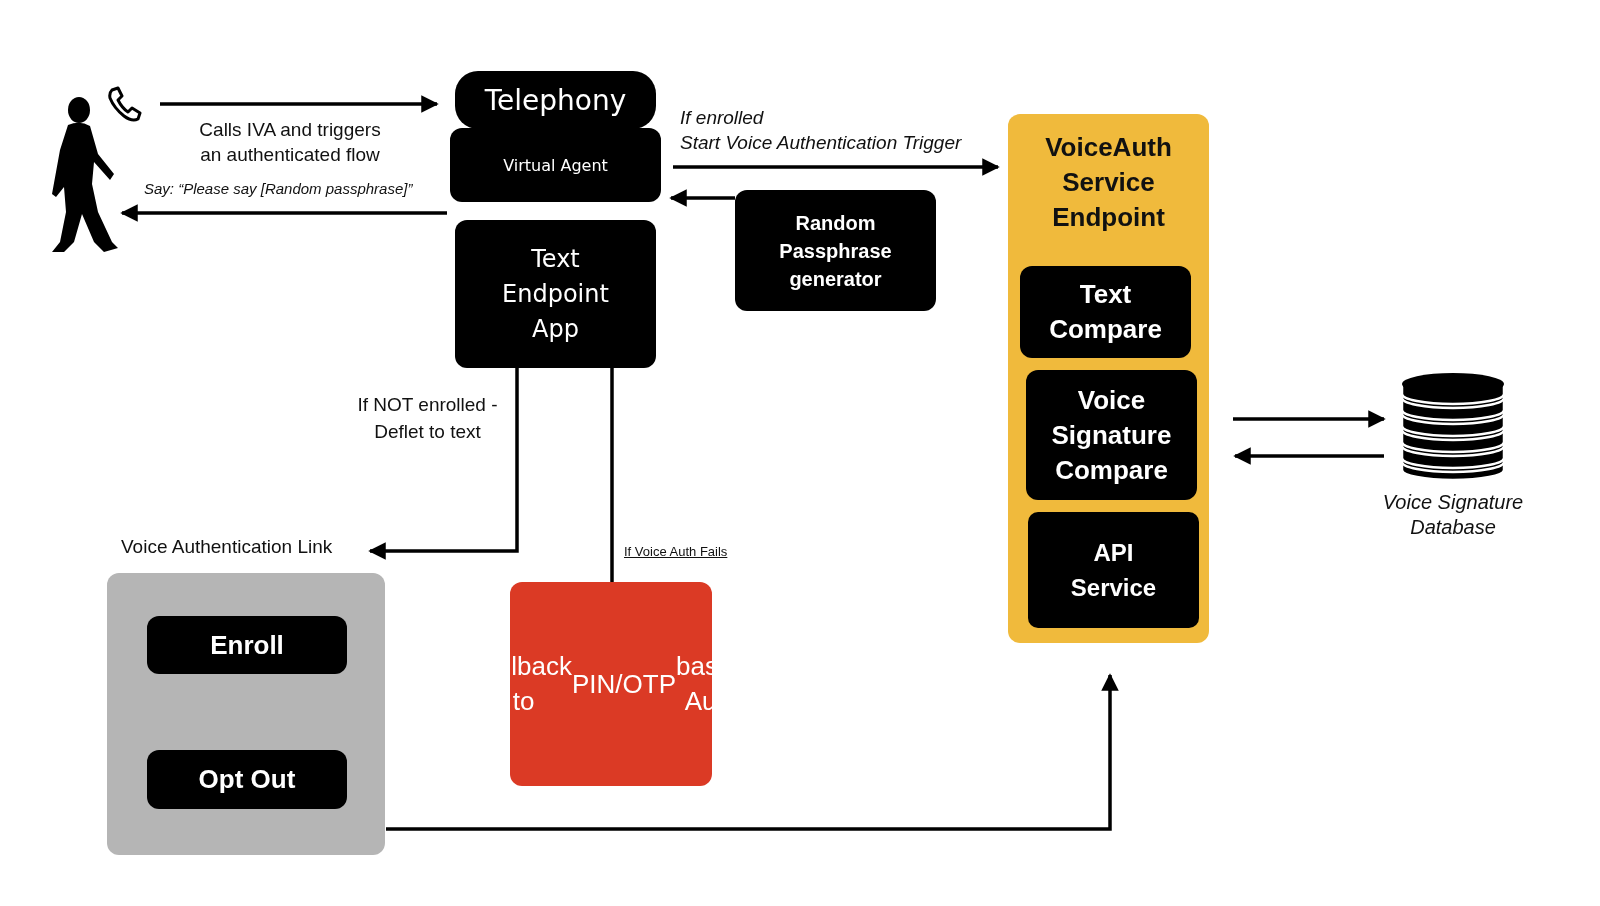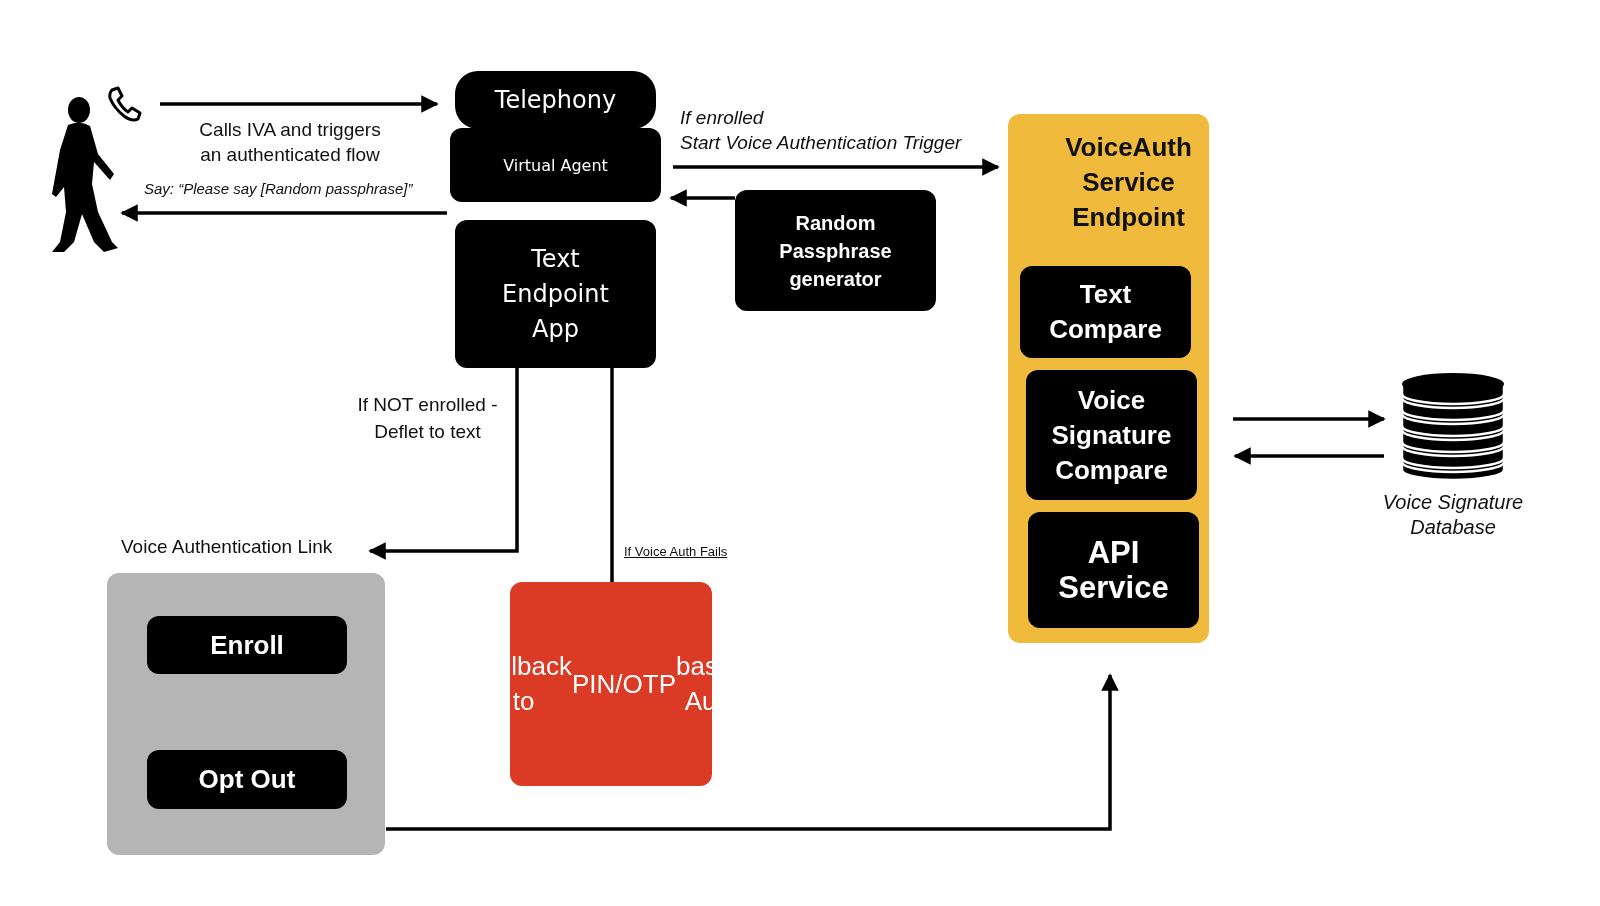--- a/index.html
+++ b/index.html
@@ -63,54 +63,54 @@
   <div>Start Voice Authentication Trigger</div>
 </div>
 
 <div class="lbl center" style="left:345px;top:391px;width:165px;font-size:19px;line-height:27px;">
   <div>If NOT enrolled -</div>
   <div>Deflet to text</div>
 </div>
 <div class="lbl" style="left:121px;top:536px;font-size:19px;">Voice Authentication Link</div>
 <div class="lbl" style="left:624px;top:544px;font-size:13px;text-decoration:underline;">If Voice Auth Fails</div>
 
-<div class="box" style="left:455px;top:71px;width:201px;height:58px;font-size:24px;border-radius:23px;">
+<div class="box" style="left:455px;top:71px;width:201px;height:58px;font-size:28px;border-radius:23px;">
   <span>Telephony</span>
 </div>
 <div class="box" style="left:450px;top:128px;width:211px;height:74px;font-size:16px;">
   <span>Virtual Agent</span>
 </div>
 <div class="box" style="left:455px;top:220px;width:201px;height:148px;font-size:24px;line-height:35px;flex-direction:column;">
   <span>Text</span>
   <span>Endpoint</span>
   <span>App</span>
 </div>
 
 <div class="box" style="left:735px;top:190px;width:201px;height:121px;font-size:20px;font-weight:bold;line-height:28px;flex-direction:column;font-family:'Liberation Sans',sans-serif;">
   <span>Random</span>
   <span>Passphrase</span>
   <span>generator</span>
 </div>
 
 <div class="abs" style="left:1008px;top:114px;width:201px;height:529px;background:#F0BA3C;border-radius:12px;">
-  <div class="center" style="position:absolute;left:0;top:16px;width:201px;font-size:26px;font-weight:bold;line-height:35px;color:#111;font-family:'Liberation Sans',sans-serif;padding-left:20px;">
+  <div class="center" style="position:absolute;left:0;top:16px;width:201px;font-size:26px;font-weight:bold;line-height:35px;color:#111;font-family:'Liberation Sans',sans-serif;">
     <div>VoiceAuth</div>
     <div>Service</div>
     <div>Endpoint</div>
   </div>
   <div class="box" style="left:12px;top:152px;width:171px;height:92px;font-size:26px;font-weight:bold;line-height:35px;flex-direction:column;font-family:'Liberation Sans',sans-serif;">
     <span>Text</span>
     <span>Compare</span>
   </div>
   <div class="box" style="left:18px;top:256px;width:171px;height:130px;font-size:26px;font-weight:bold;line-height:35px;flex-direction:column;font-family:'Liberation Sans',sans-serif;">
     <span>Voice</span>
     <span>Signature</span>
     <span>Compare</span>
   </div>
-  <div class="box" style="left:20px;top:398px;width:171px;height:116px;font-size:31px;font-weight:bold;line-height:35px;flex-direction:column;font-family:'Liberation Sans',sans-serif;">
+  <div class="box" style="left:20px;top:398px;width:171px;height:116px;font-size:24px;font-weight:bold;line-height:35px;flex-direction:column;font-family:'Liberation Sans',sans-serif;border-radius:10px;">
     <span>API</span>
     <span>Service</span>
   </div>
 </div>
 
 <svg class="abs" style="left:1400px;top:370px;" width="106" height="110" viewBox="0 0 106 110">
   <g fill="#000" stroke="#fff" stroke-width="2.5">
     <path d="M2,92 L2,100 A51,10 0 0 0 104,100 L104,92"></path>
     <ellipse cx="53" cy="92" rx="51" ry="10"></ellipse>
     <path d="M2,76 L2,88 A51,10 0 0 0 104,88 L104,76"></path>

